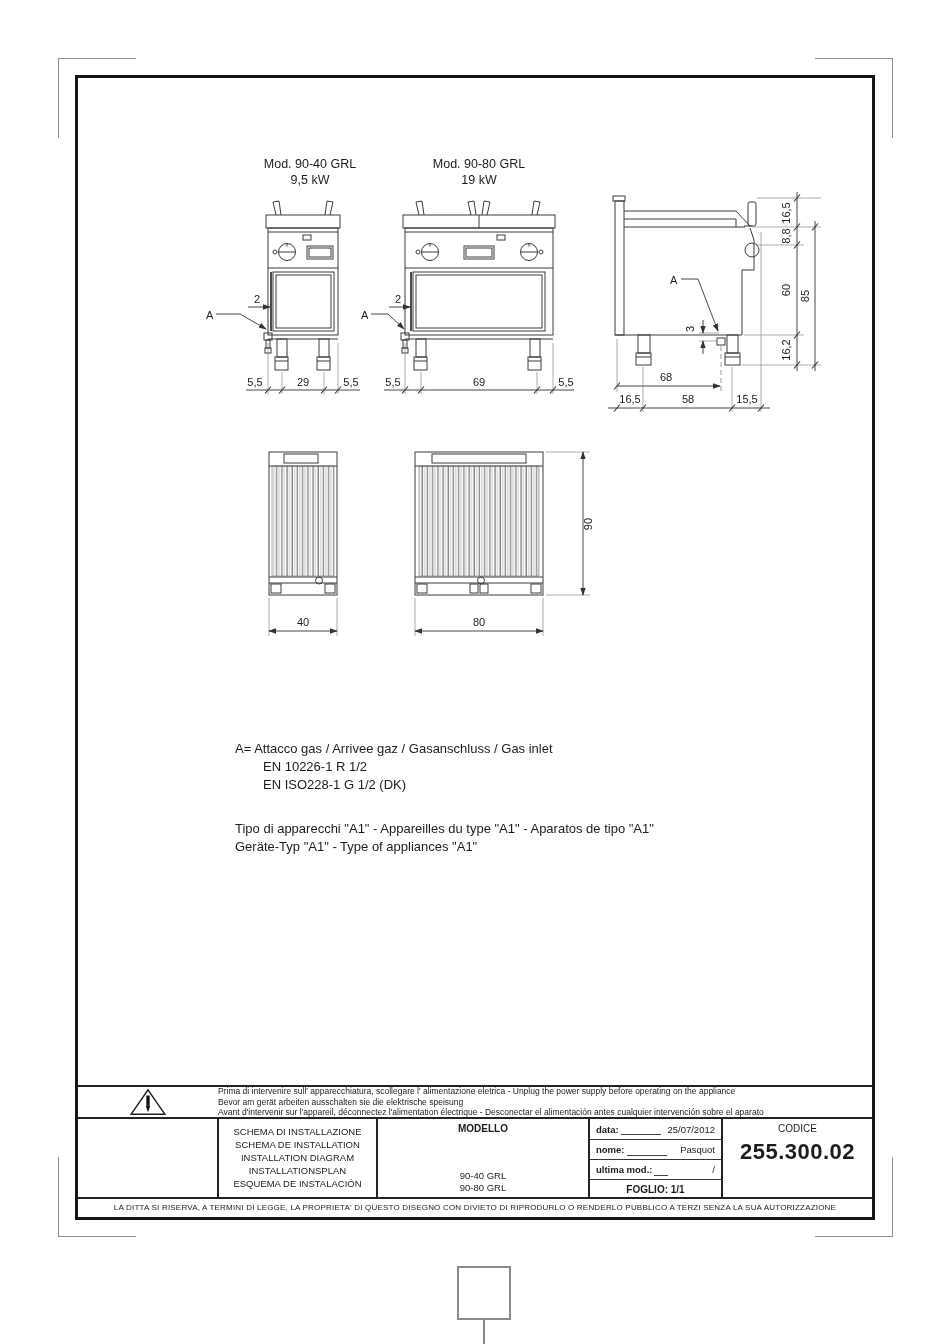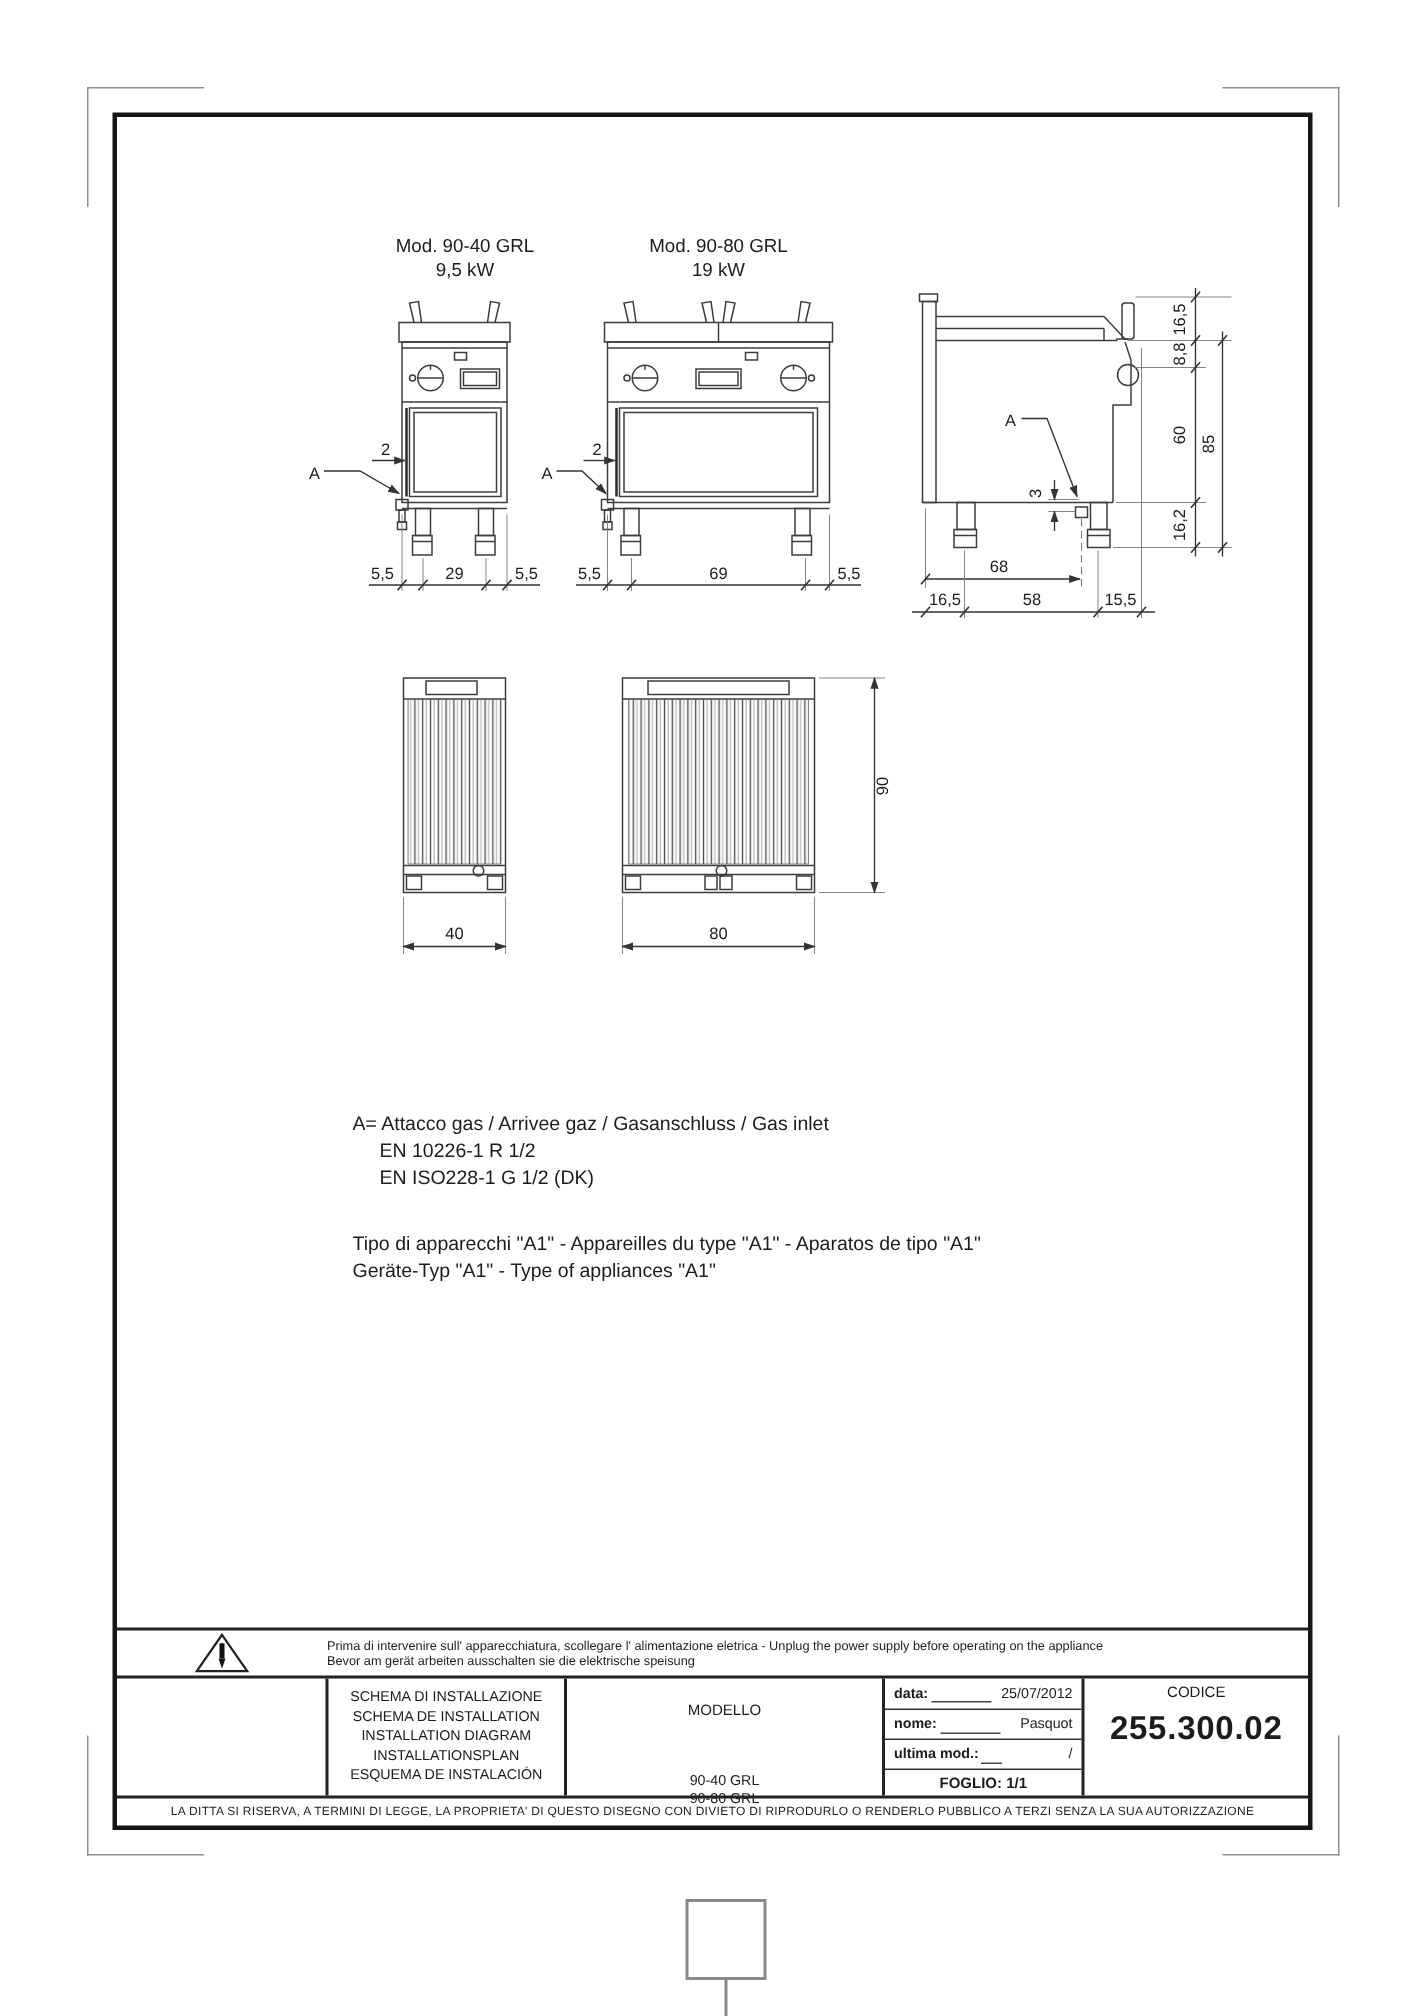--- a/index.html
+++ b/index.html
@@ -19,35 +19,35 @@
   
   .frame{left:75px;top:75px;width:800px;height:1145px;border:3px solid #161616;box-sizing:border-box;pointer-events:none}
 
   svg.drawing{left:0;top:0}
   svg text{font-family:"Liberation Sans",sans-serif;fill:#1c1c1c}
   svg text.dim{font-size:11px}
   svg text.mod{font-size:12.5px}
 
   
   .notes{left:235px;top:740px;font-size:13px;line-height:18px;white-space:nowrap}
-  .notes .ind{margin-left:18px}
+  .notes .ind{margin-left:28px}
   .notes .sp{margin-top:26px}
 
   
   .warn-row{left:78px;top:1085px;width:794px;height:32px;border-top:2px solid #222;box-sizing:border-box;display:flex;align-items:center}
   .warn-tri{width:140px;flex:none;display:flex;justify-content:center;align-items:center}
   .warn-text{flex:1;font-size:8.5px;line-height:10.4px;color:#222;padding-right:6px}
 
   .title-row{left:78px;top:1117px;width:794px;height:80px;border-top:2px solid #222;box-sizing:border-box;display:flex}
   .tb-col{box-sizing:border-box;height:100%;position:relative}
   .tb-col + .tb-col{border-left:2px solid #222}
   .col-blank{width:139px}
   .col-schema{width:159px;text-align:center;padding-top:6px;font-size:9.5px;line-height:13px}
   .col-modello{width:212px;text-align:center}
-  .col-modello .hdr{font-weight:normal;font-size:10px;margin-top:16px}
+  .col-modello .hdr{font-weight:bold;font-size:10px;margin-top:4px}
   .col-modello .models{margin-top:36px;font-size:9.5px;line-height:12px}
   .col-data{width:133px;font-size:9.5px}
   .data-line{height:20px;box-sizing:border-box;display:flex;align-items:center;padding:0 6px}
   .data-line + .data-line{border-top:1.5px solid #333}
   .data-line .lbl{font-weight:bold}
   .data-line .fill{width:40px;height:11px;border-bottom:1px solid #444;margin-left:2px}
   .data-line .fill.short{width:14px}
   .data-line .val{margin-left:auto}
   .data-line.center{justify-content:center;font-weight:bold;font-size:10px}
   .col-codice{flex:1;text-align:center}
@@ -330,20 +330,21 @@
   <div class="warn-tri">
     <svg width="38" height="28" viewBox="0 0 40 30">
       <path d="M20 2 L38 28 L2 28 Z" fill="none" stroke="#222" stroke-width="1.6"></path>
       <line x1="20" y1="8" x2="20" y2="19" stroke="#111" stroke-width="3.6"></line>
       <path d="M17.5 19 L22.5 19 L20 26 Z" fill="#111"></path>
     </svg>
   </div>
   <div class="warn-text">
     <div>Prima di intervenire sull' apparecchiatura, scollegare l' alimentazione eletrica - Unplug the power supply before operating on the appliance</div>
     <div>Bevor am gerät arbeiten ausschalten sie die elektrische speisung</div>
+    <div>Avant d'intervenir sur l'appareil, déconnectez l'alimentation électrique - Desconectar el alimentación antes cualquier intervención sobre el aparato</div>
   </div>
 </div>
 
 <div class="abs title-row">
   <div class="tb-col col-blank"></div>
   <div class="tb-col col-schema">
     <div>SCHEMA DI INSTALLAZIONE</div>
     <div>SCHEMA DE INSTALLATION</div>
     <div>INSTALLATION DIAGRAM</div>
     <div>INSTALLATIONSPLAN</div>

